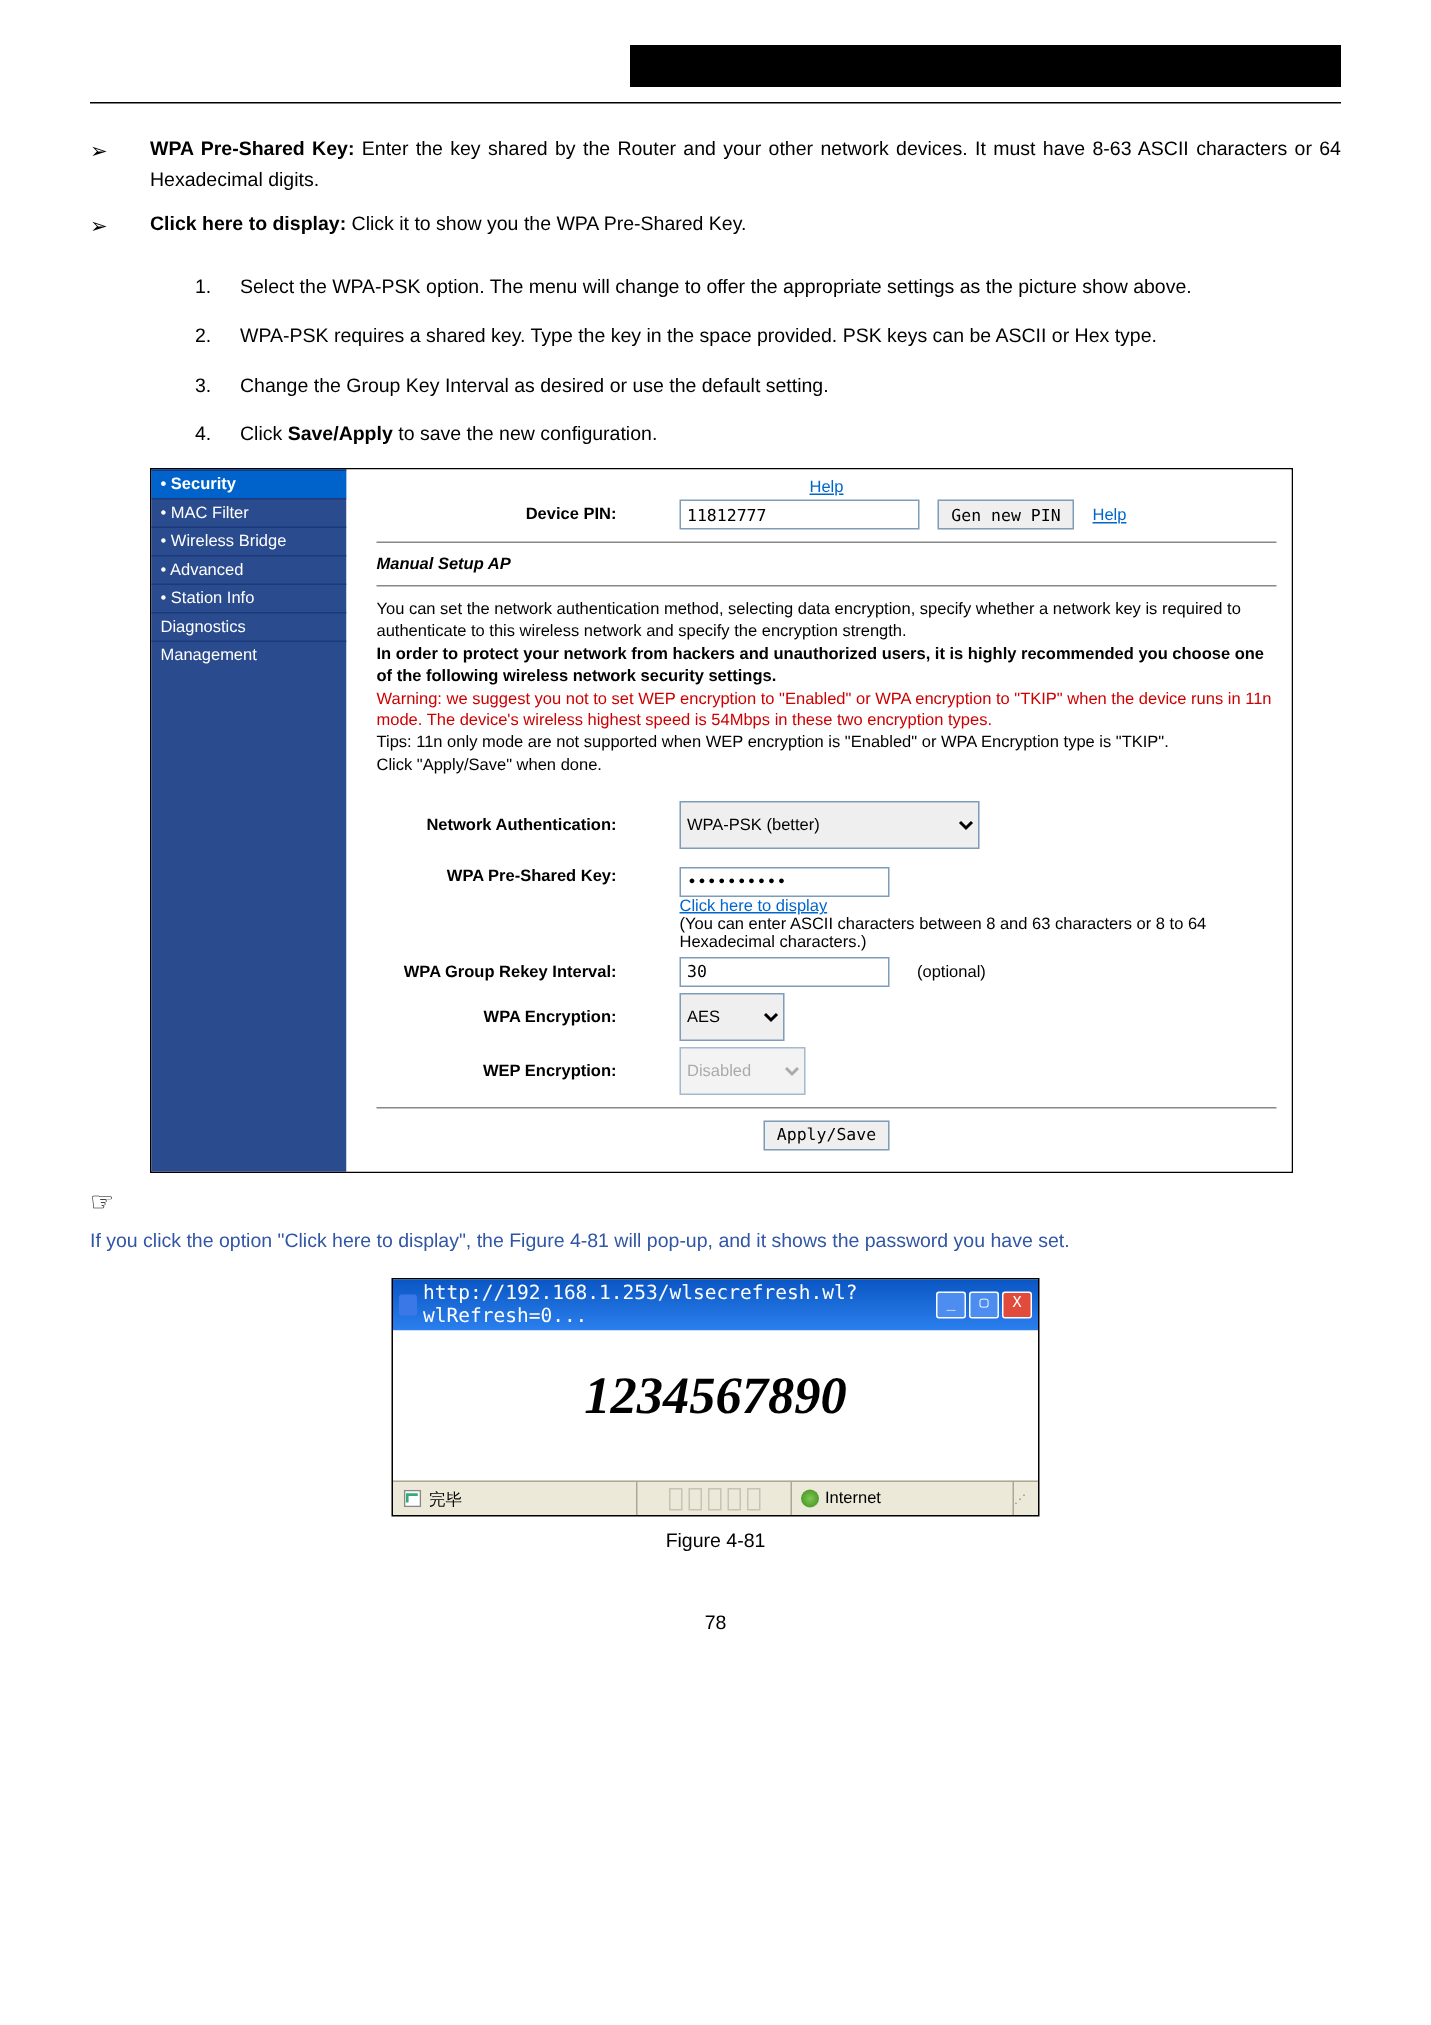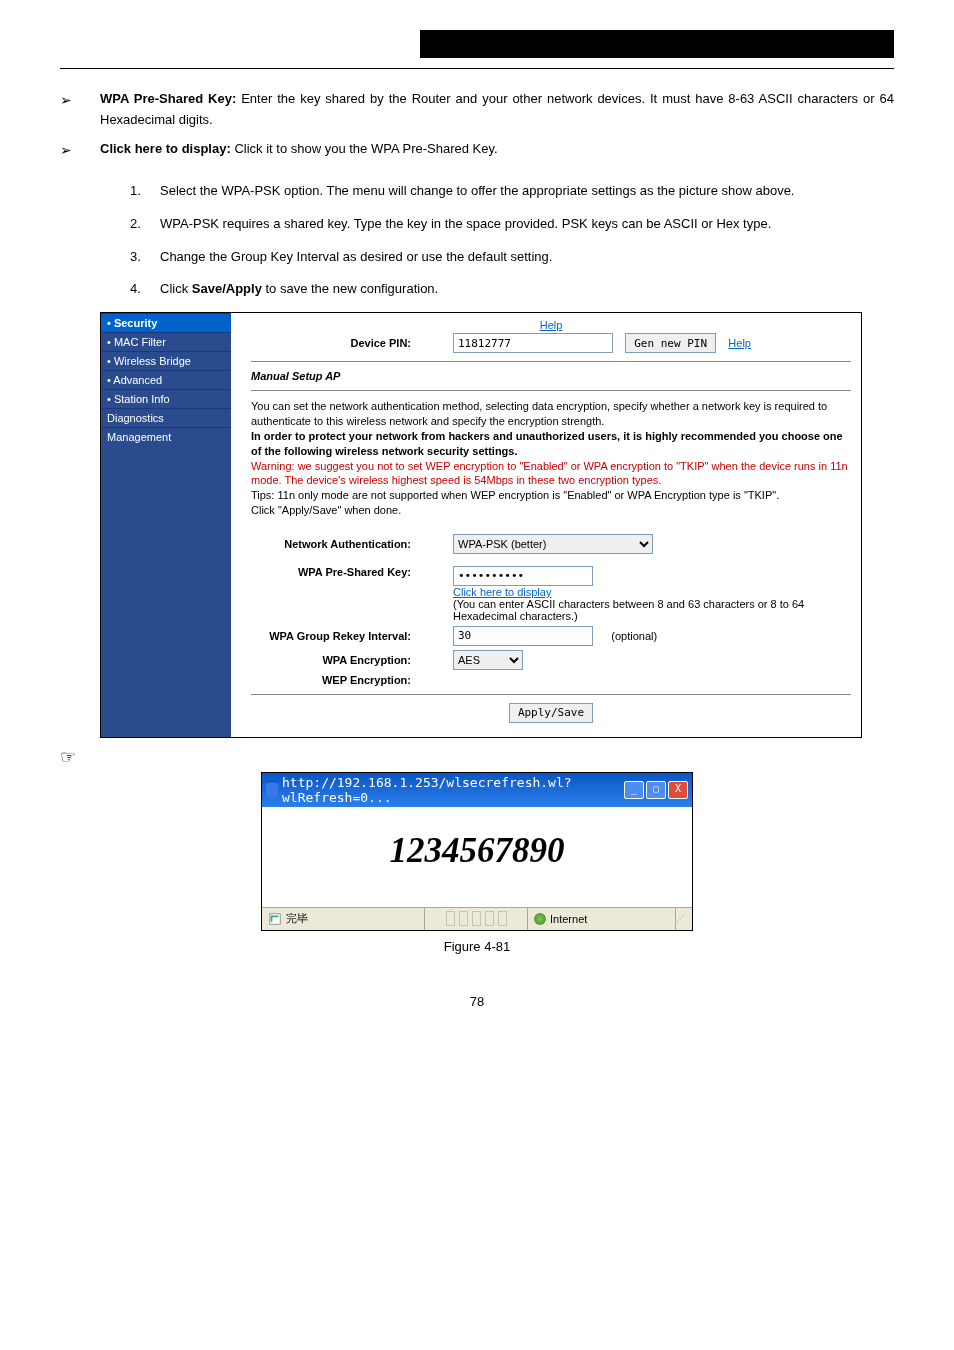--- a/index.html
+++ b/index.html
@@ -103,21 +103,21 @@
   }
   .txtinput {
     border: 1px solid #7f9db9;
     height: 18px;
     padding: 0 4px;
     font-size: 11px;
     font-family: monospace;
   }
   .selinput {
     border: 1px solid #7f9db9;
-    height: 20px;
+    height: 32px;
     font-size: 11px;
     background: #efefef;
   }
   .btn {
     border: 1px solid #7f9db9;
     background: #efefef;
     font-size: 11px;
     height: 20px;
     padding: 0 8px;
     font-family: monospace;
@@ -366,32 +366,38 @@
         <div class="panel-label">WPA Encryption:</div>
         <div class="panel-field">
           <select class="selinput" style="width:70px">
             <option>AES</option>
           </select>
         </div>
       </div>
 
       <div class="panel-row">
         <div class="panel-label">WEP Encryption:</div>
+        <div class="panel-field">
+          <select class="selinput" style="width:84px;color:#888;" disabled="">
+            <option>Disabled</option>
+          </select>
+        </div>
       </div>
 
       <hr class="section-hr">
 
       <div style="text-align:center;">
         <button class="btn" style="font-family:monospace;">Apply/Save</button>
       </div>
     </div>
   </div>
 
 
   <div class="note-sym">☞</div>
+  <div class="note-text">If you click the option "Click here to display", the Figure 4-81 will pop-up, and it shows the password you have set.</div>
 
   <div class="popup">
     <div class="popup-title">
       <div class="popup-title-left">
         <span class="ie-icon"></span>
         <span>http://192.168.1.253/wlsecrefresh.wl?wlRefresh=0...</span>
       </div>
       <div class="winbtns">
         <div class="winbtn">_</div>
         <div class="winbtn">▢</div>

